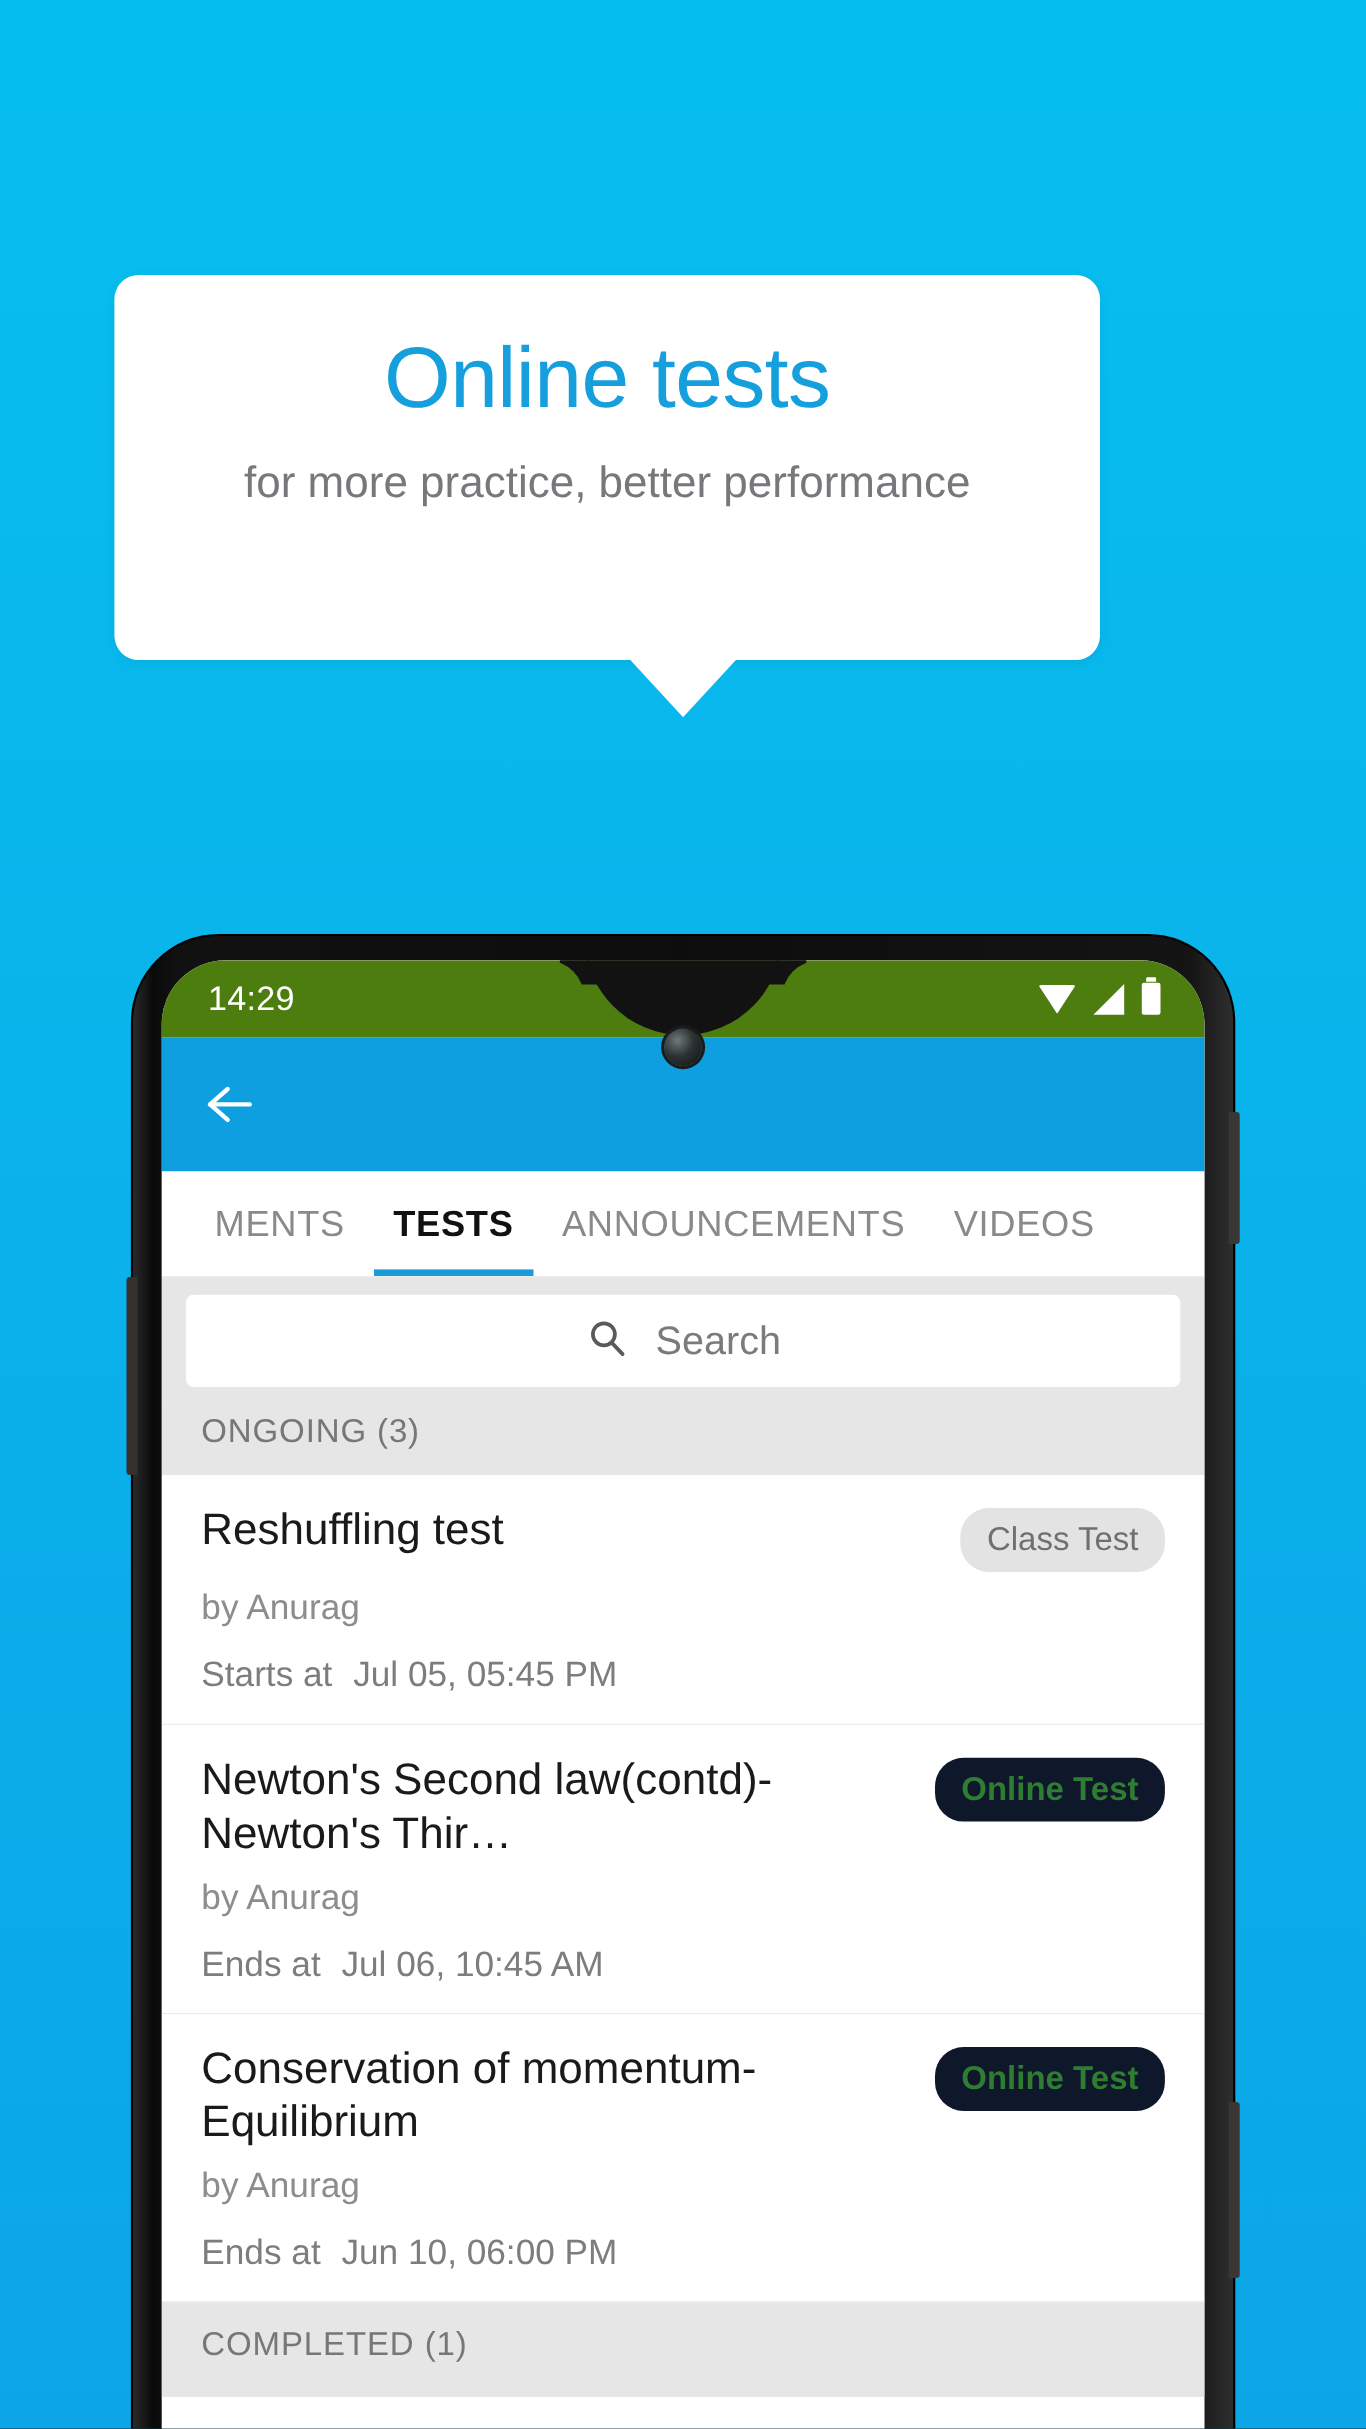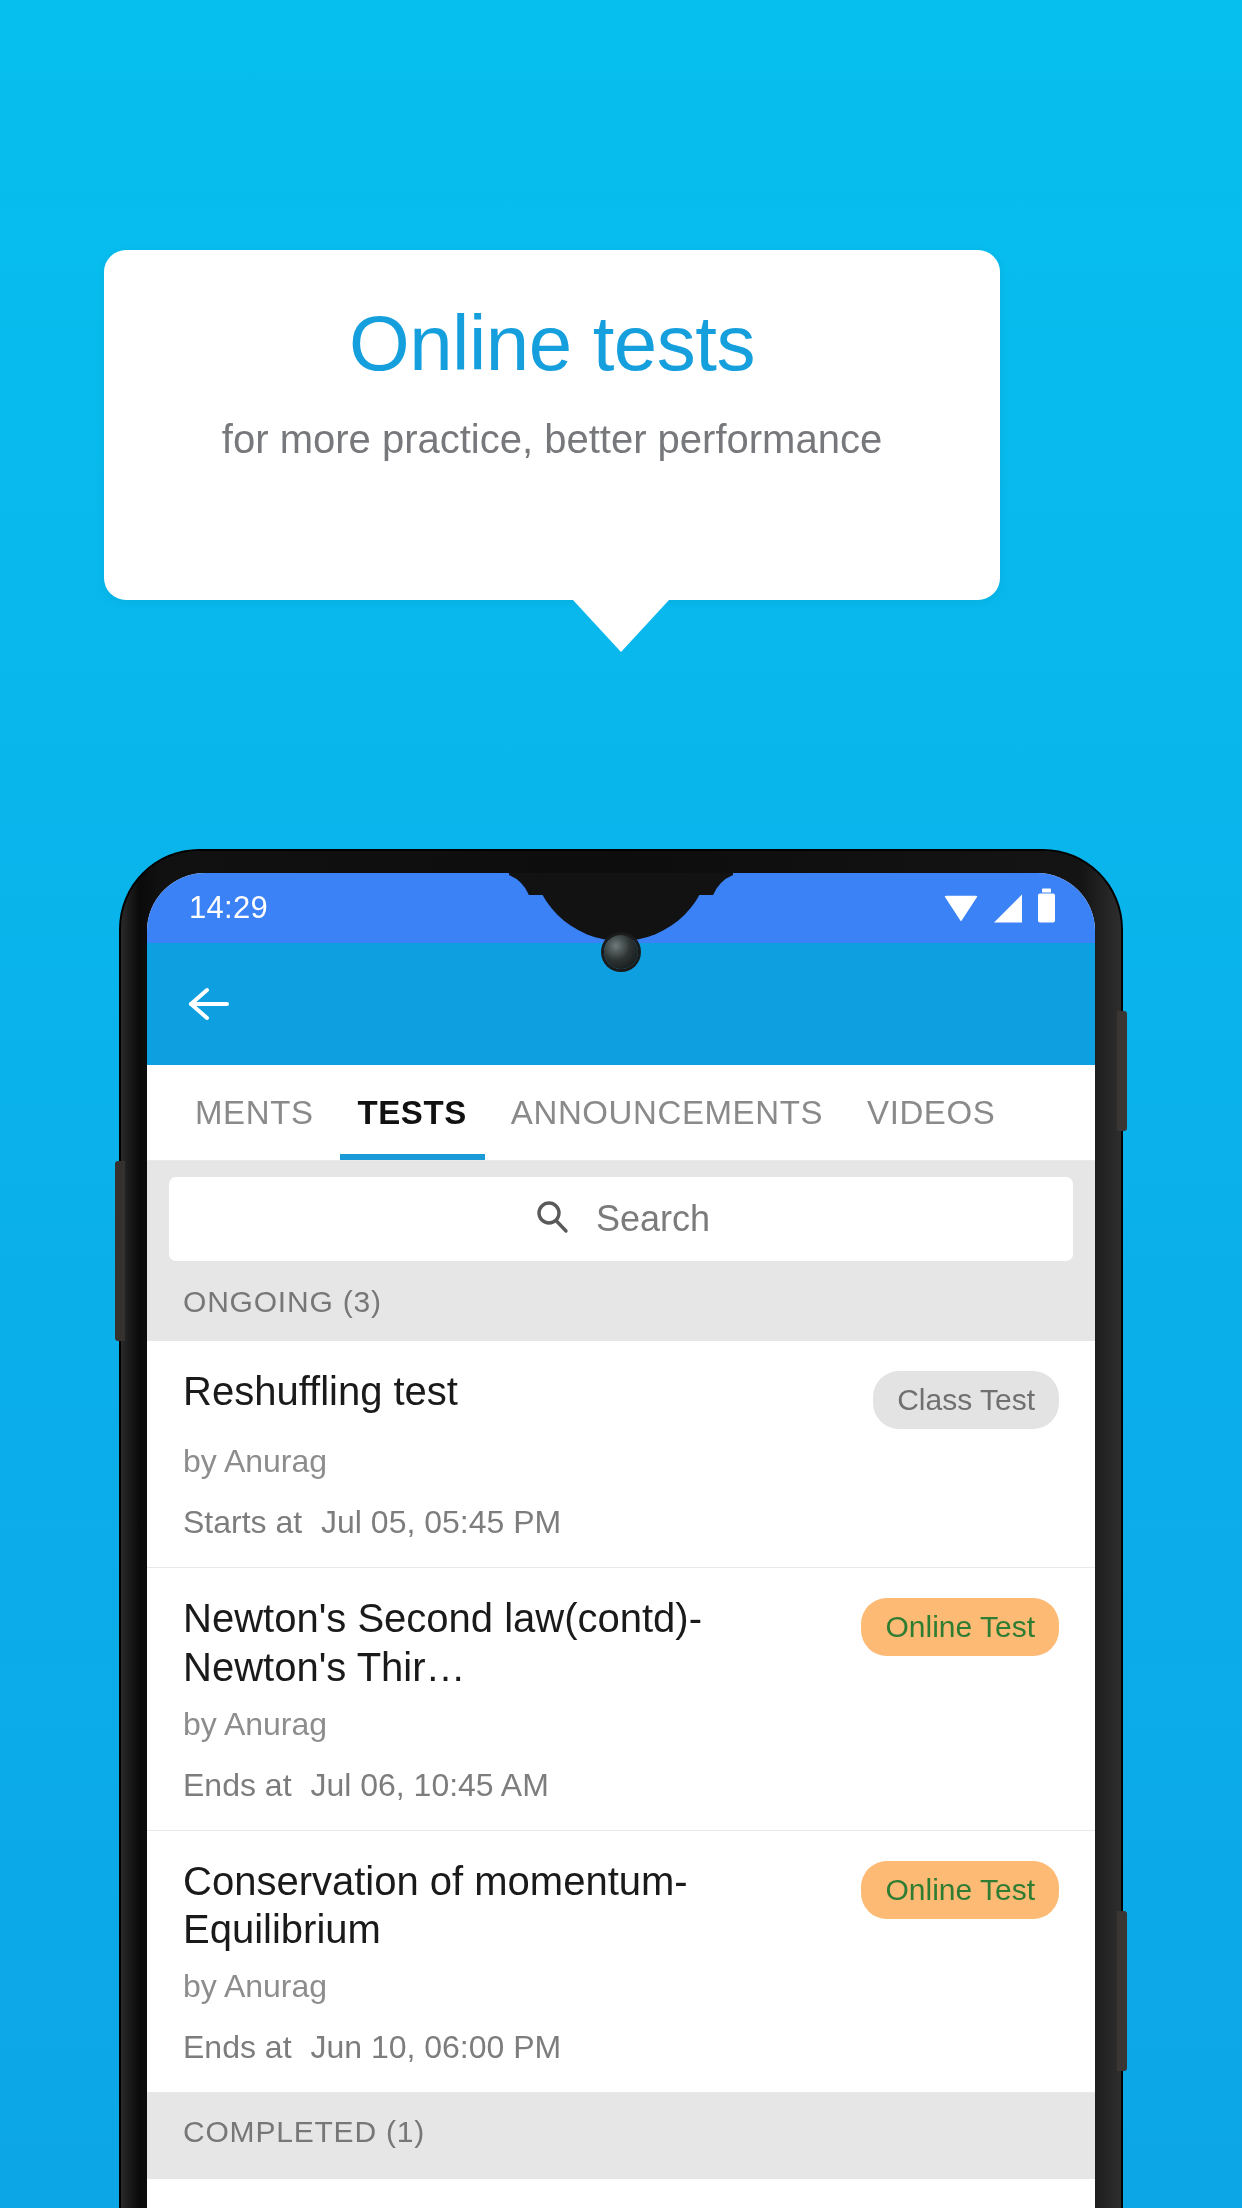--- a/index.html
+++ b/index.html
@@ -118,21 +118,21 @@
     height: 1478px;
     background: #ffffff;
     border-radius: 58px 58px 0 0;
     overflow: hidden;
   }
 
   
   .statusbar {
     position: relative;
     height: 70px;
-    background: #3b82f6;
+    background: #4d7c0f;
     color: #ffffff;
   }
   .status-time {
     position: absolute;
     left: 42px;
     top: 50%;
     transform: translateY(-50%);
     font-size: 31px;
     font-weight: 500;
     letter-spacing: 0.3px;
@@ -329,21 +329,21 @@
   }
   .badge {
     flex: none;
     border-radius: 26px;
     padding: 12px 24px;
     font-size: 30px;
     white-space: nowrap;
     margin-top: 4px;
   }
   .badge.gray { background: #E3E3E3; color: #707070; }
-  .badge.green { background: #fdba74; color: #2E7D32; }
+  .badge.green { background: #0f172a; color: #2E7D32; font-weight: bold; }
   .card-by {
     margin-top: 14px;
     color: #8d8d8d;
     font-size: 32px;
   }
   .card-time {
     margin-top: 24px;
     color: #7d7d7d;
     font-size: 32px;
   }

